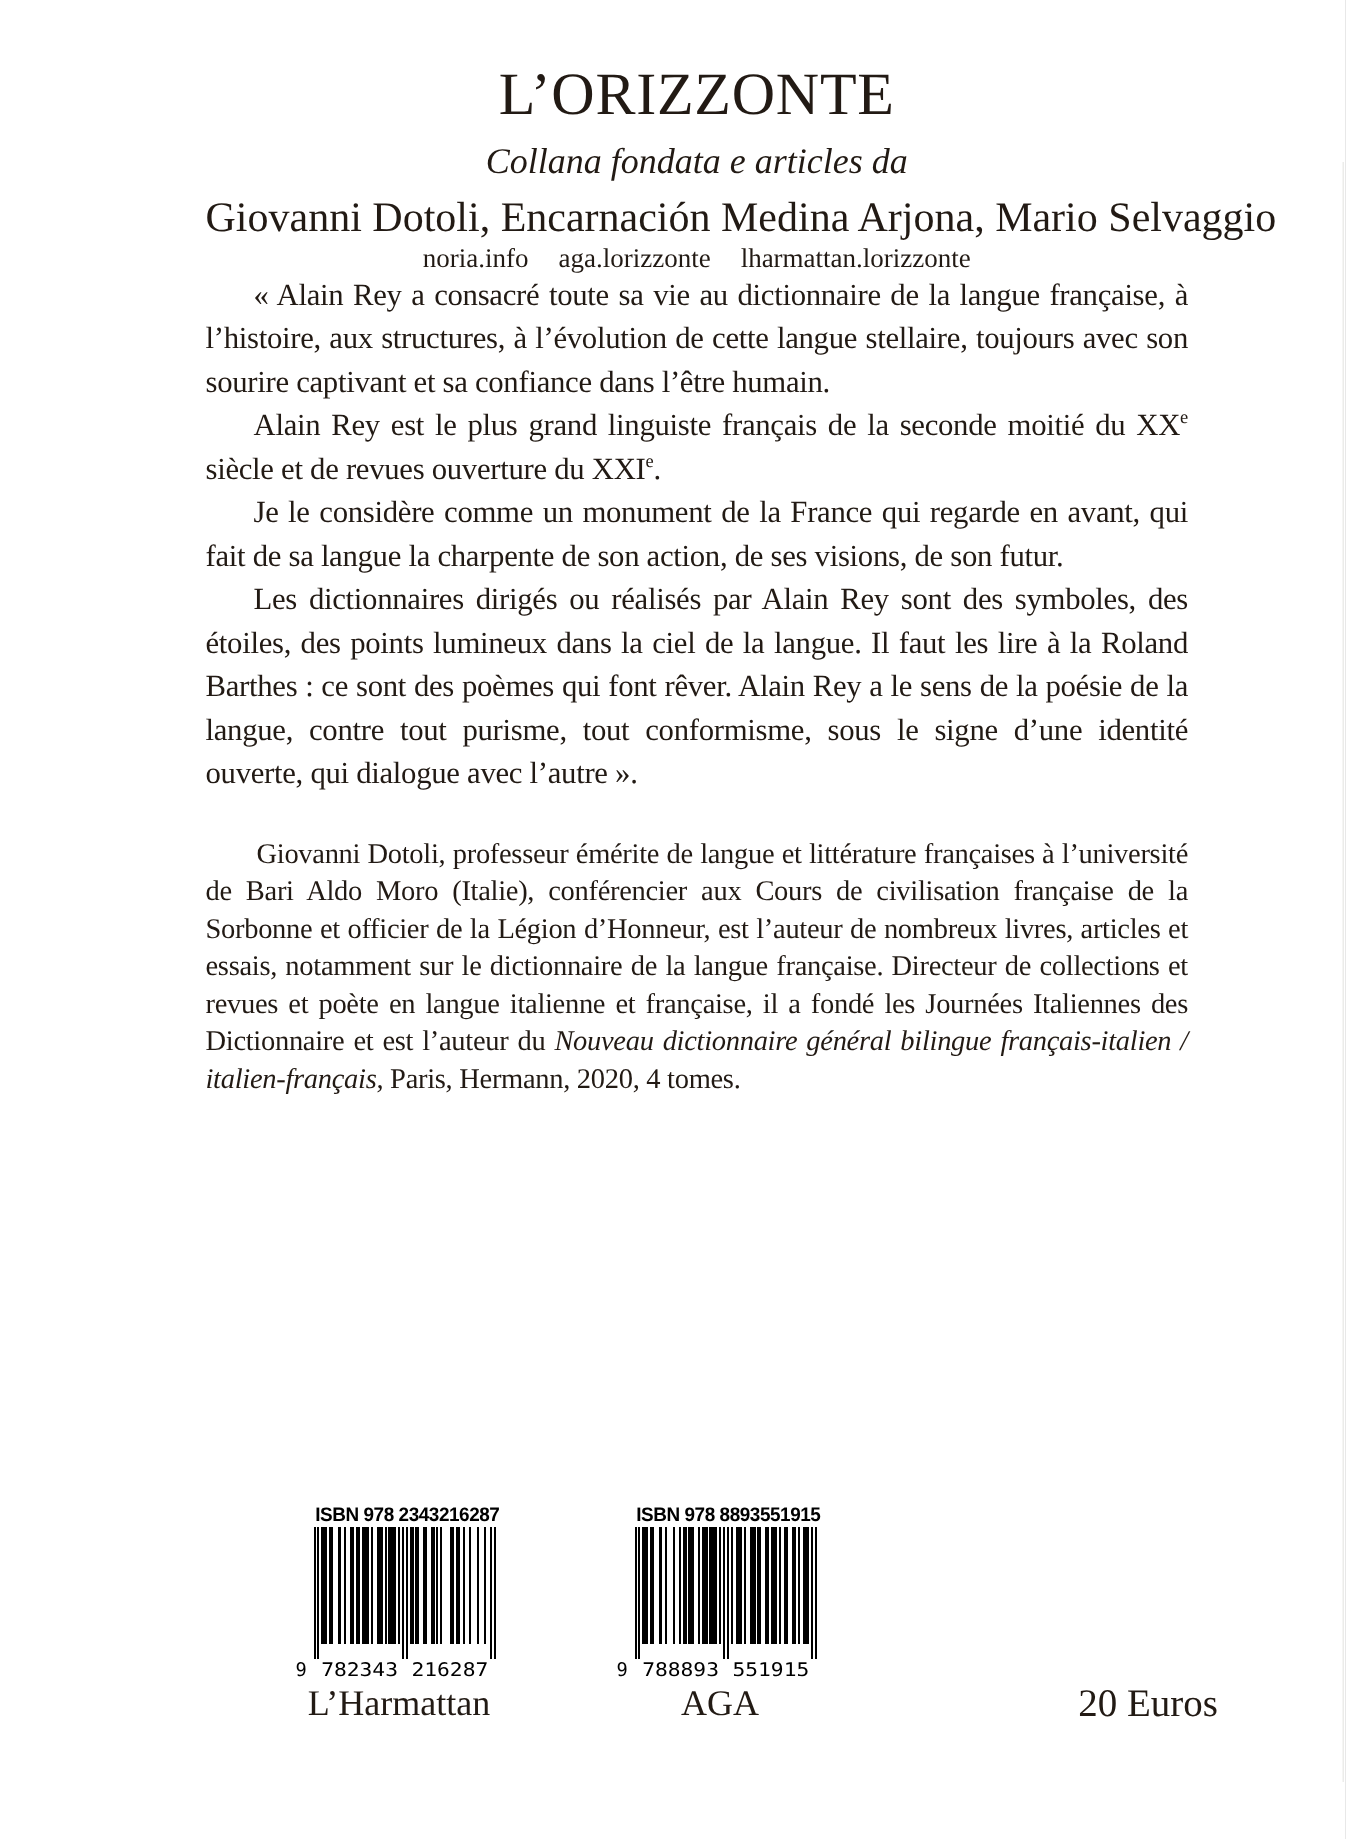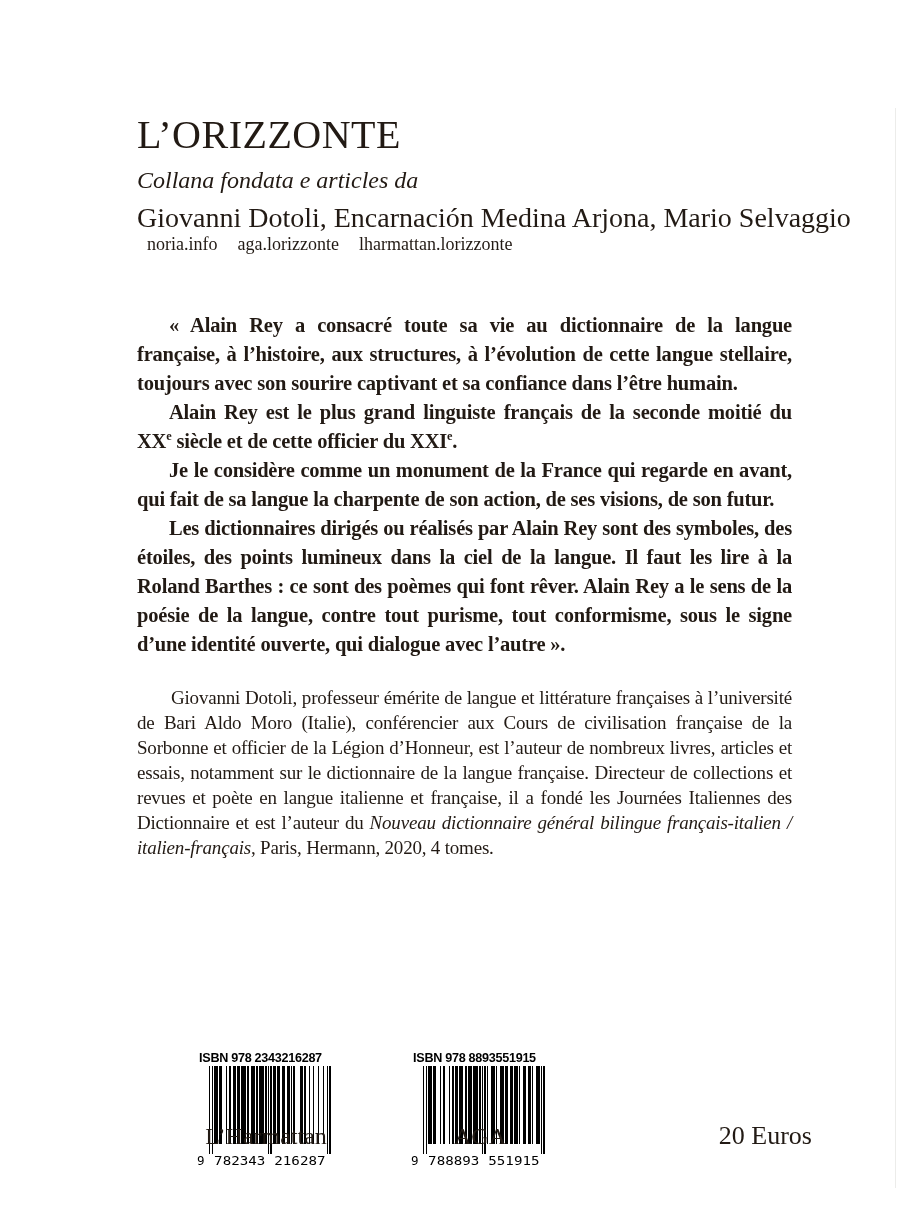--- a/index.html
+++ b/index.html
@@ -6,39 +6,39 @@
   .page{
     position:relative;
     width:897px;height:1226px;
     margin:0 auto;
     background:#ffffff;
     color:#221a14;
     font-family:"Liberation Serif",serif;
     overflow:hidden;
   }
   .inner{margin:0 105px 0 137px;}
-  .masthead{padding-top:116px;text-align:left;}
+  .masthead{padding-top:44px;text-align:center;}
   .series-title{
     margin:0;font-weight:normal;font-size:40px;line-height:38px;
     letter-spacing:0.5px;white-space:nowrap;
   }
   .series-subtitle{font-style:italic;font-size:24px;margin-top:13px;}
   .series-directors{font-size:28px;margin-top:8px;white-space:nowrap;}
   .series-links{font-size:18px;white-space:nowrap;}
   .series-links span{margin:0 10px;}
-  .quote{margin-top:56px;font-size:20.5px;line-height:29px;
-    text-align:justify;letter-spacing:-0.2px;font-weight:bold;}
+  .quote{font-size:20.5px;line-height:29px;
+    text-align:justify;letter-spacing:-0.2px;}
   .quote p{margin:0;text-indent:32px;}
   .bio{margin-top:26px;font-size:19px;line-height:25px;
     text-align:justify;letter-spacing:-0.2px;}
   .bio p{margin:0;text-indent:34px;}
   .sup{vertical-align:super;font-size:0.6em;line-height:0;}
   .b{font-weight:normal;}
   .i{font-style:italic;}
-  .barcode{position:absolute;top:1050px;width:138px;text-align:left;}
+  .barcode{position:absolute;top:1002px;width:138px;text-align:right;}
   .barcode-left{left:197px;}
   .barcode-right{left:411px;}
   .isbn-label{
     font-family:"Liberation Sans",sans-serif;font-weight:bold;
     font-size:13px;letter-spacing:-0.3px;white-space:nowrap;
     color:#000;transform:scaleX(0.97);transform-origin:center;
   }
   .bars{margin-top:1px;height:102px;}
   .pub-label{position:absolute;top:1123px;width:220px;text-align:center;font-size:24px;}
   .pub-harmattan{left:156px;}
@@ -56,21 +56,21 @@
       <h1 class="series-title">L’ORIZZONTE</h1>
       <div class="series-subtitle">Collana fondata e articles da</div>
       <div class="series-directors">Giovanni Dotoli, Encarnación Medina Arjona, Mario Selvaggio</div>
       <div class="series-links">
         <span>noria.info</span><span>aga.lorizzonte</span><span>lharmattan.lorizzonte</span>
       </div>
     </header>
 
     <section class="quote">
         <p><span>« Alain Rey a consacré toute sa vie au dictionnaire de la langue française, à l’histoire, aux structures, à l’évolution de cette langue stellaire, toujours avec son sourire captivant et sa confiance dans l’être humain.</span></p>
-        <p><span>Alain Rey est le plus grand linguiste français de la seconde moitié du XX</span><span class="sup">e</span><span> siècle et de cette officier du XXI</span><span class="sup">e</span><span>.</span></p>
+        <p><span>Alain Rey est le plus grand linguiste français de la seconde moitié du XX</span><span class="sup">e</span><span> siècle et de revues ouverture du XXI</span><span class="sup">e</span><span>.</span></p>
         <p><span>Je le considère comme un monument de la France qui regarde en avant, qui fait de sa langue la charpente de son action, de ses visions, de son futur.</span></p>
         <p><span>Les dictionnaires dirigés ou réalisés par Alain Rey sont des symboles, des étoiles, des points lumineux dans la ciel de la langue. Il faut les lire à la Roland Barthes : ce sont des poèmes qui font rêver. Alain Rey a le sens de la poésie de la langue, contre tout purisme, tout conformisme, sous le signe d’une identité ouverte, qui dialogue avec l’autre ».</span></p>
       </section>
 
     <section class="bio">
         <p><span class="b">Giovanni Dotoli</span><span>, professeur émérite de langue et littérature françaises à l’université de Bari Aldo Moro (Italie), conférencier aux Cours de civilisation française de la Sorbonne et officier de la Légion d’Honneur, est l’auteur de nombreux livres, articles et essais, notamment sur le dictionnaire de la langue française. Directeur de collections et revues et poète en langue italienne et française, il a fondé les Journées Italiennes des Dictionnaire et est l’auteur du </span><span class="i">Nouveau dictionnaire général bilingue français-italien / italien-français</span><span>, Paris, Hermann, 2020, 4 tomes.</span></p>
       </section>
   </div>
 
   <div class="barcode barcode-left">

